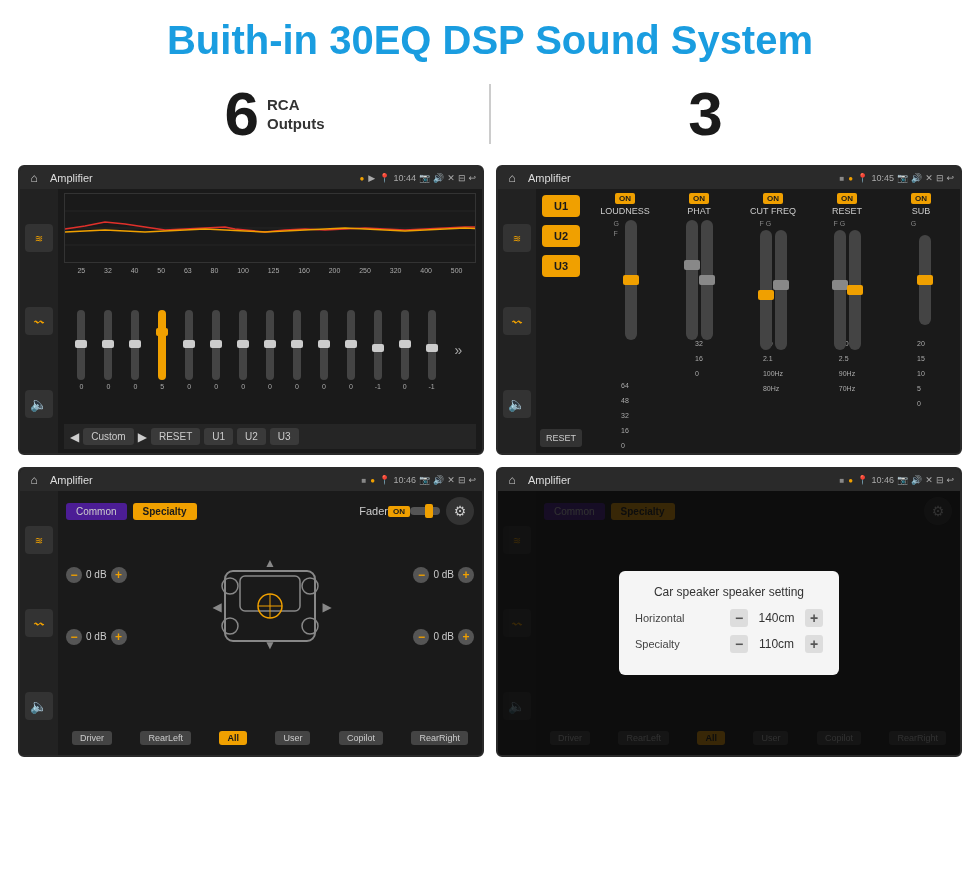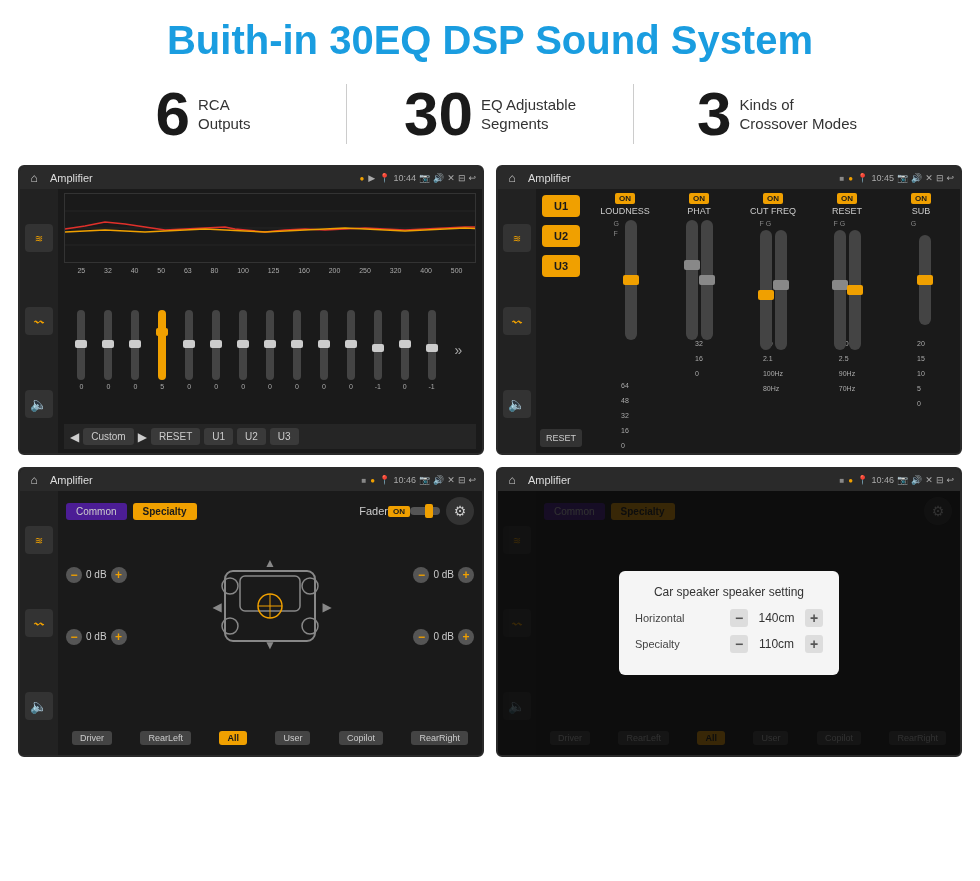--- a/index.html
+++ b/index.html
@@ -39,21 +39,21 @@
       font-size: 62px;
       font-weight: 900;
       color: #1a1a1a;
       line-height: 1;
     }
 
     .stat-text {
       font-size: 15px;
       color: #333;
       line-height: 1.3;
-      font-weight: 400;
+      font-weight: 700;
     }
 
     .stat-divider {
       width: 1px;
       height: 60px;
       background: #ccc;
     }
 
     .screens-grid {
       display: grid;
@@ -516,28 +516,23 @@
 <div style="width:980px;height:881px;background:#fff;overflow:hidden;">
 
   <div class="main-title">Buith-in 30EQ DSP Sound System</div>
 
   <div class="stats-row">
     <div class="stat-item">
       <span class="stat-number">6</span>
       <span class="stat-text">RCA<br>Outputs</span>
     </div>
     <div class="stat-divider"></div>
-    <div class="stat-item">
-      <span class="stat-number">30</span>
-      <span class="stat-text">EQ Adjustable<br>Segments</span>
-    </div>
     <div class="stat-divider"></div>
     <div class="stat-item">
       <span class="stat-number">3</span>
-      <span class="stat-text">Kinds of<br>Crossover Modes</span>
     </div>
   </div>
 
   <div class="screens-grid">
 
     <div class="screen-container eq-screen">
       <div class="status-bar">
         <span class="status-home">⌂</span>
         <span class="status-title">Amplifier</span>
         <span style="color:#f0a000;font-size:8px;">●</span>

